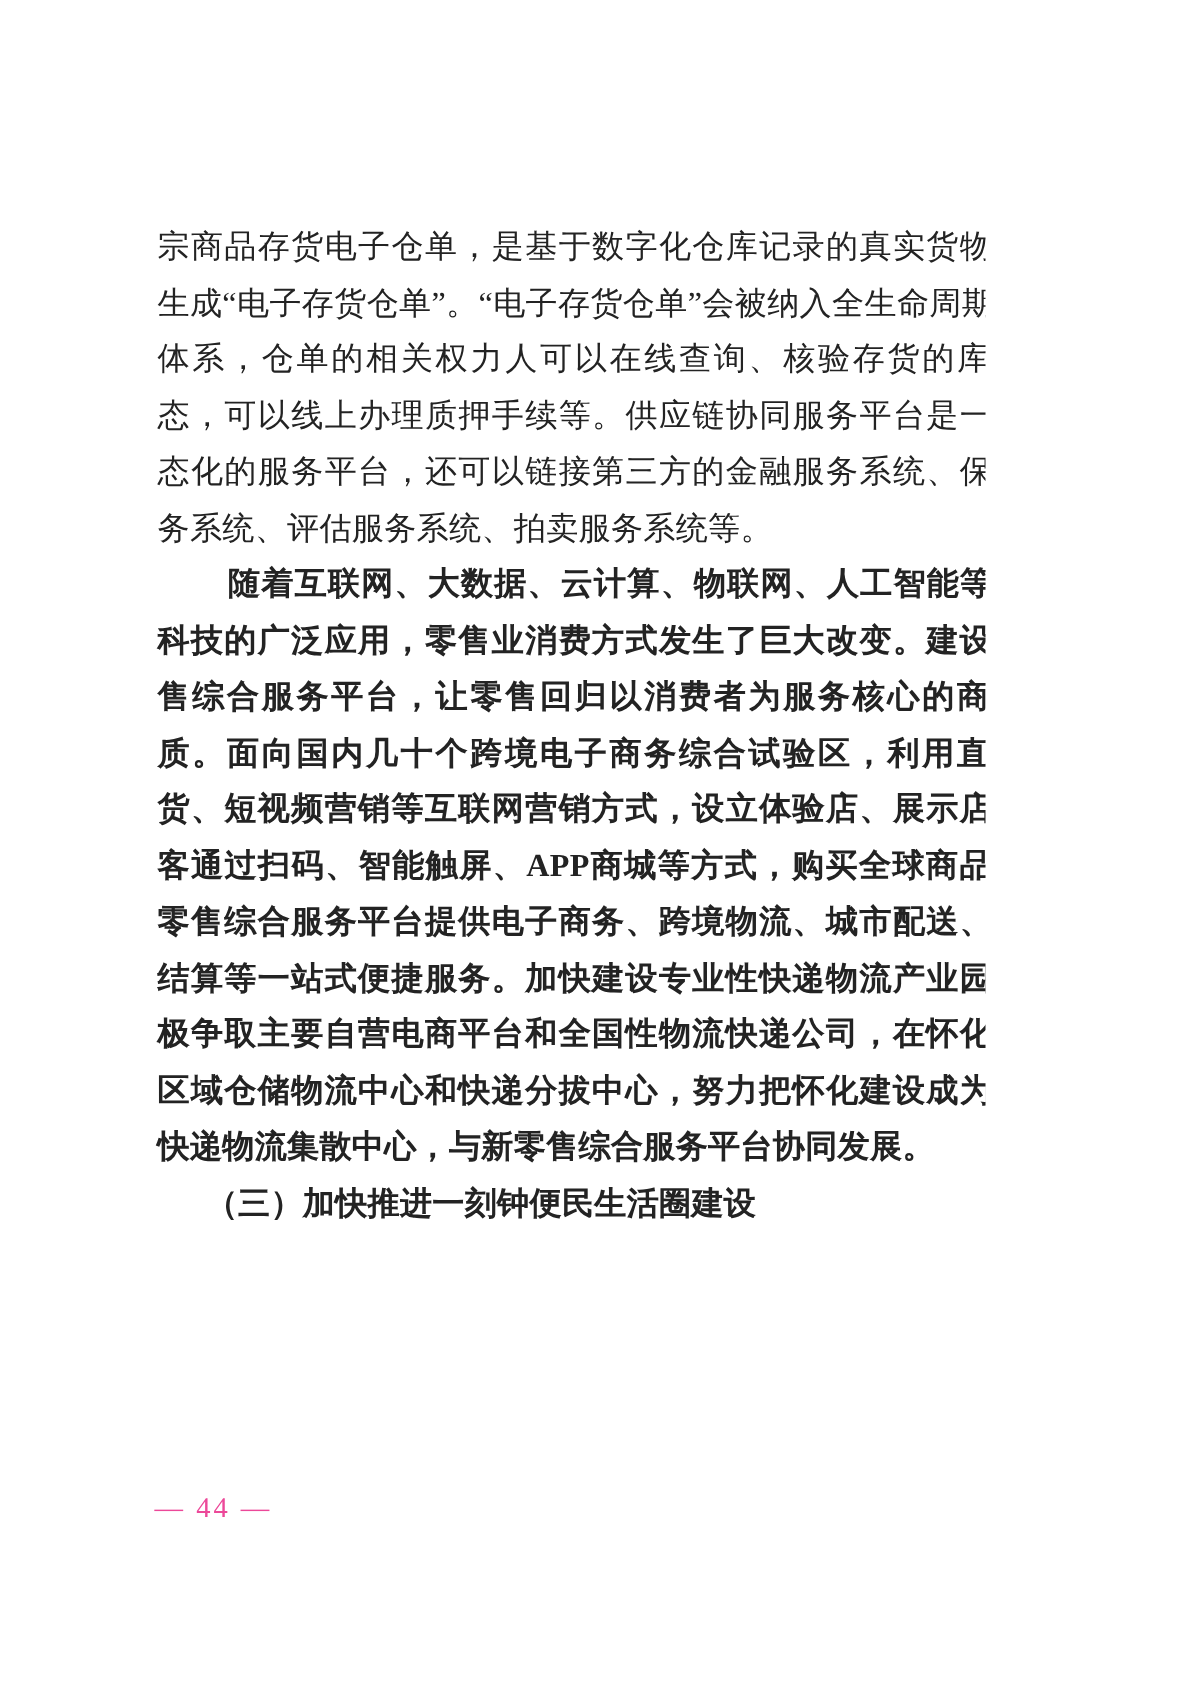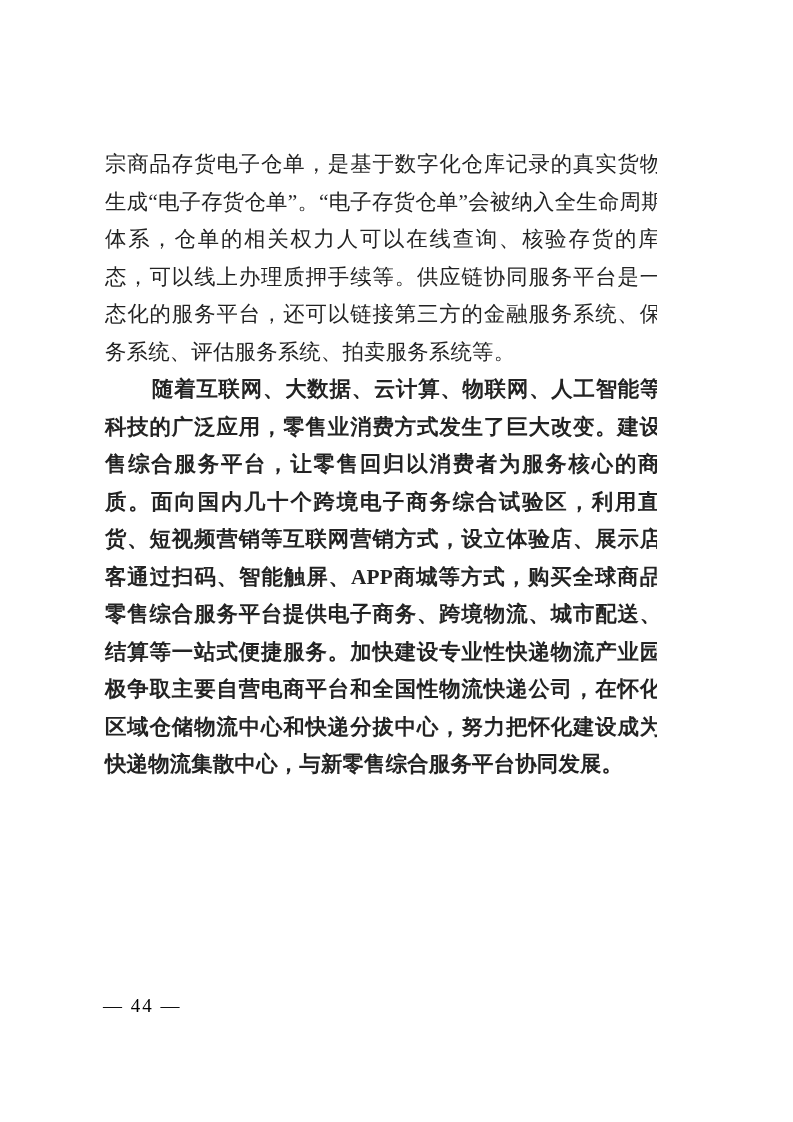--- a/index.html
+++ b/index.html
@@ -39,26 +39,27 @@
   }
   .heading-bold {
     text-indent: 1.5em;
     font-weight: bold;
   }
   .footer {
     position: absolute;
     left: 103px;
     top: 995px;
     font-size: 19px;
-    color: #000000;
+    color: #ec4899;
     letter-spacing: 2px;
   }
 </style>
 </head>
 <body>
 
 <div class="page">
   <div class="content">
     <p>宗商品存货电子仓单，是基于数字化仓库记录的真实货物信息生成“电子存货仓单”。“电子存货仓单”会被纳入全生命周期管理体系，仓单的相关权力人可以在线查询、核验存货的库存状态，可以线上办理质押手续等。供应链协同服务平台是一个生态化的服务平台，还可以链接第三方的金融服务系统、保险服务系统、评估服务系统、拍卖服务系统等。</p>
     <p class="para-indent">随着互联网、大数据、云计算、物联网、人工智能等新兴科技的广泛应用，零售业消费方式发生了巨大改变。建设新零售综合服务平台，让零售回归以消费者为服务核心的商业本质。面向国内几十个跨境电子商务综合试验区，利用直播带货、短视频营销等互联网营销方式，设立体验店、展示店，顾客通过扫码、智能触屏、APP商城等方式，购买全球商品，新零售综合服务平台提供电子商务、跨境物流、城市配送、交易结算等一站式便捷服务。加快建设专业性快递物流产业园，积极争取主要自营电商平台和全国性物流快递公司，在怀化设立区域仓储物流中心和快递分拔中心，努力把怀化建设成为西南快递物流集散中心，与新零售综合服务平台协同发展。</p>
+    <p class="heading-bold">（三）加快推进一刻钟便民生活圈建设</p>
   </div>
   <div class="footer">— 44 —</div>
 </div>
 
 </body></html>

